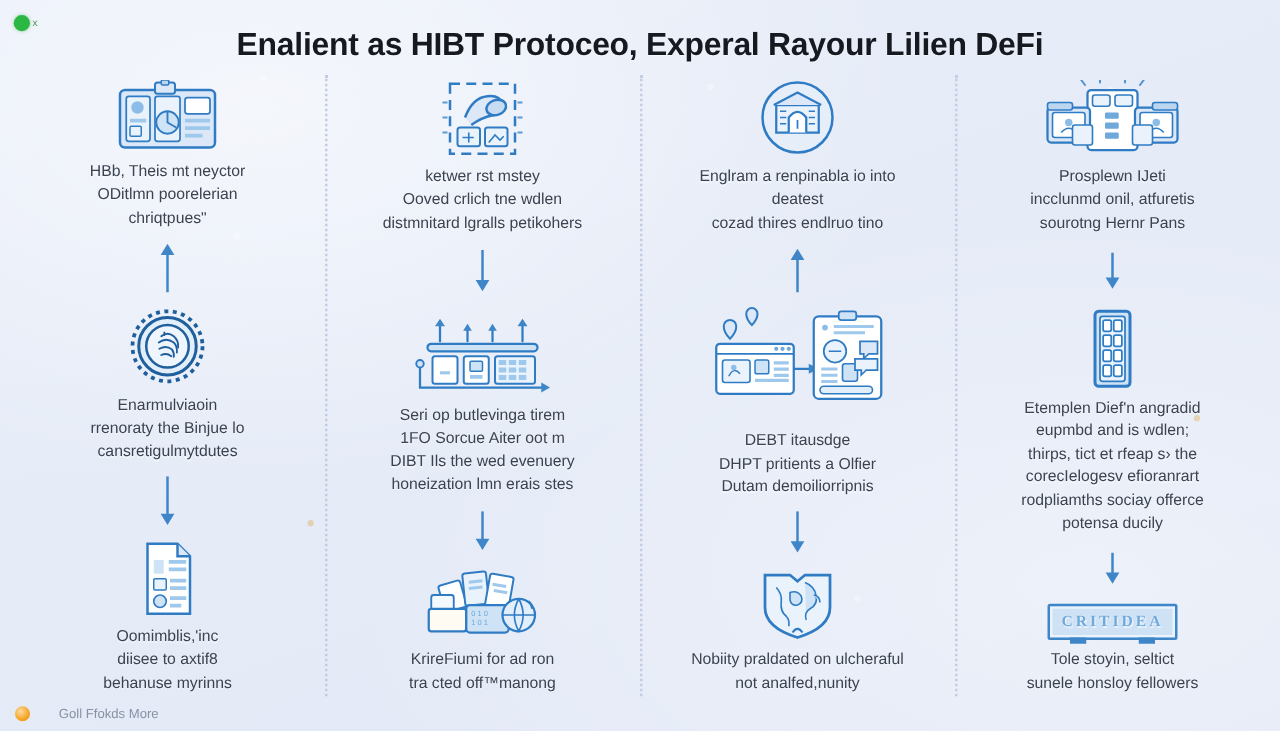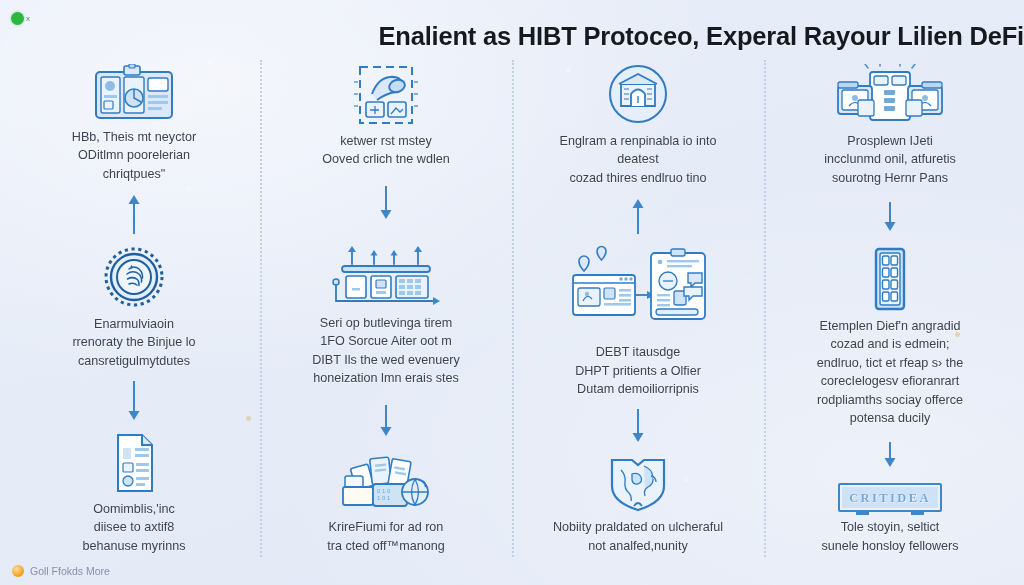--- a/index.html
+++ b/index.html
@@ -49,21 +49,21 @@
     line-height: 1;
     font-family: "Liberation Sans", sans-serif;
   }
 
   
   .page-title {
     position: absolute;
     top: 22px;
     left: 0;
     right: 0;
-    text-align: right;
+    text-align: center;
     font-size: 25.5px;
     font-weight: bold;
     color: #16191f;
     letter-spacing: -0.2px;
     font-family: "Liberation Sans", sans-serif;
     text-shadow: 0 1px 0 rgba(255,255,255,0.45);
   }
 
   
   .columns {
@@ -168,21 +168,21 @@
   .badge::before { left: 16px; }
   .badge::after  { right: 16px; }
 
   
   .footer {
     position: absolute;
     left: 12px;
     bottom: 8px;
     display: flex;
     align-items: center;
-    gap: 6px;
+    gap: 23px;
     z-index: 20;
   }
   .footer-icon {
     width: 12px;
     height: 12px;
     border-radius: 50%;
     background: radial-gradient(circle at 38% 34%, #ffd9a0 0%, #f5a623 60%, #e08c12 100%);
   }
   .footer-label {
     font-size: 10.5px;
@@ -328,20 +328,21 @@
             <path d="M49 50 l5 -6 l4 4 l3 -3" class="ink" fill="none" stroke-width="1.3"></path>
             <g class="ink" stroke-width="1.6" fill="none" opacity=".75">
               <path d="M12 18 h4 M12 30 h4 M12 42 h4"></path>
               <path d="M72 18 h4 M72 30 h4 M72 42 h4"></path>
             </g>
           </svg>
         </div>
         <div class="node-text">
           <div>ketwer rst mstey</div>
           <div>Ooved crlich tne wdlen</div>
+          <div>distmnitard lgralls petikohers</div>
         </div>
       </div>
 
       <div class="connector">
         <svg class="arrow-svg" width="16" height="34" viewBox="0 0 16 34">
           <path d="M8 0 V26" stroke="#3f86c9" stroke-width="2" fill="none"></path>
           <path d="M8 33 L13.5 24 L2.5 24 Z" fill="#3f86c9"></path>
         </svg>
       </div>
 
@@ -596,22 +597,22 @@
               <rect x="26" y="21" width="6.5" height="9" rx="1.5"></rect>
               <rect x="17.5" y="33" width="6.5" height="9" rx="1.5"></rect>
               <rect x="26" y="33" width="6.5" height="9" rx="1.5"></rect>
               <rect x="17.5" y="45" width="6.5" height="9" rx="1.5"></rect>
               <rect x="26" y="45" width="6.5" height="9" rx="1.5"></rect>
             </g>
           </svg>
         </div>
         <div class="node-text">
           <div>Etemplen Dief'n angradid</div>
-          <div>cozad and is edmein;</div>
-          <div>endlruo, tict et rfeap s› the</div>
+          <div>eupmbd and is wdlen;</div>
+          <div>thirps, tict et rfeap s› the</div>
           <div>corecIelogesv efioranrart</div>
           <div>rodpliamths sociay offerce</div>
           <div>potensa ducily</div>
         </div>
       </div>
 
       <div class="connector">
         <svg class="arrow-svg" width="16" height="26" viewBox="0 0 16 26">
           <path d="M8 0 V18" stroke="#3f86c9" stroke-width="2" fill="none"></path>
           <path d="M8 25 L13.5 16 L2.5 16 Z" fill="#3f86c9"></path>

